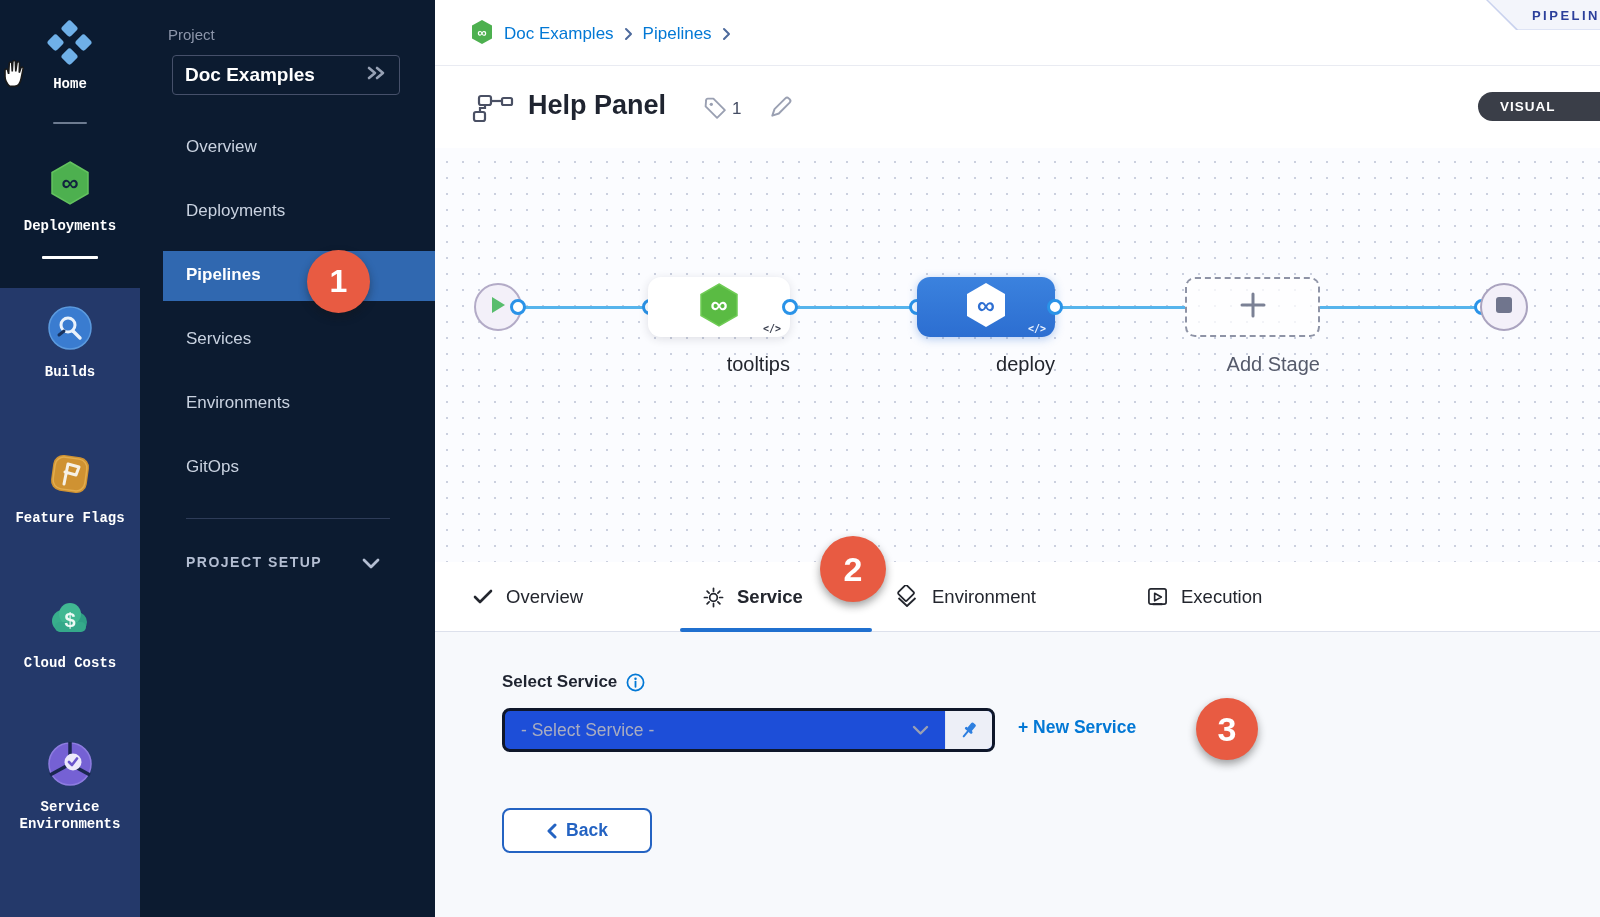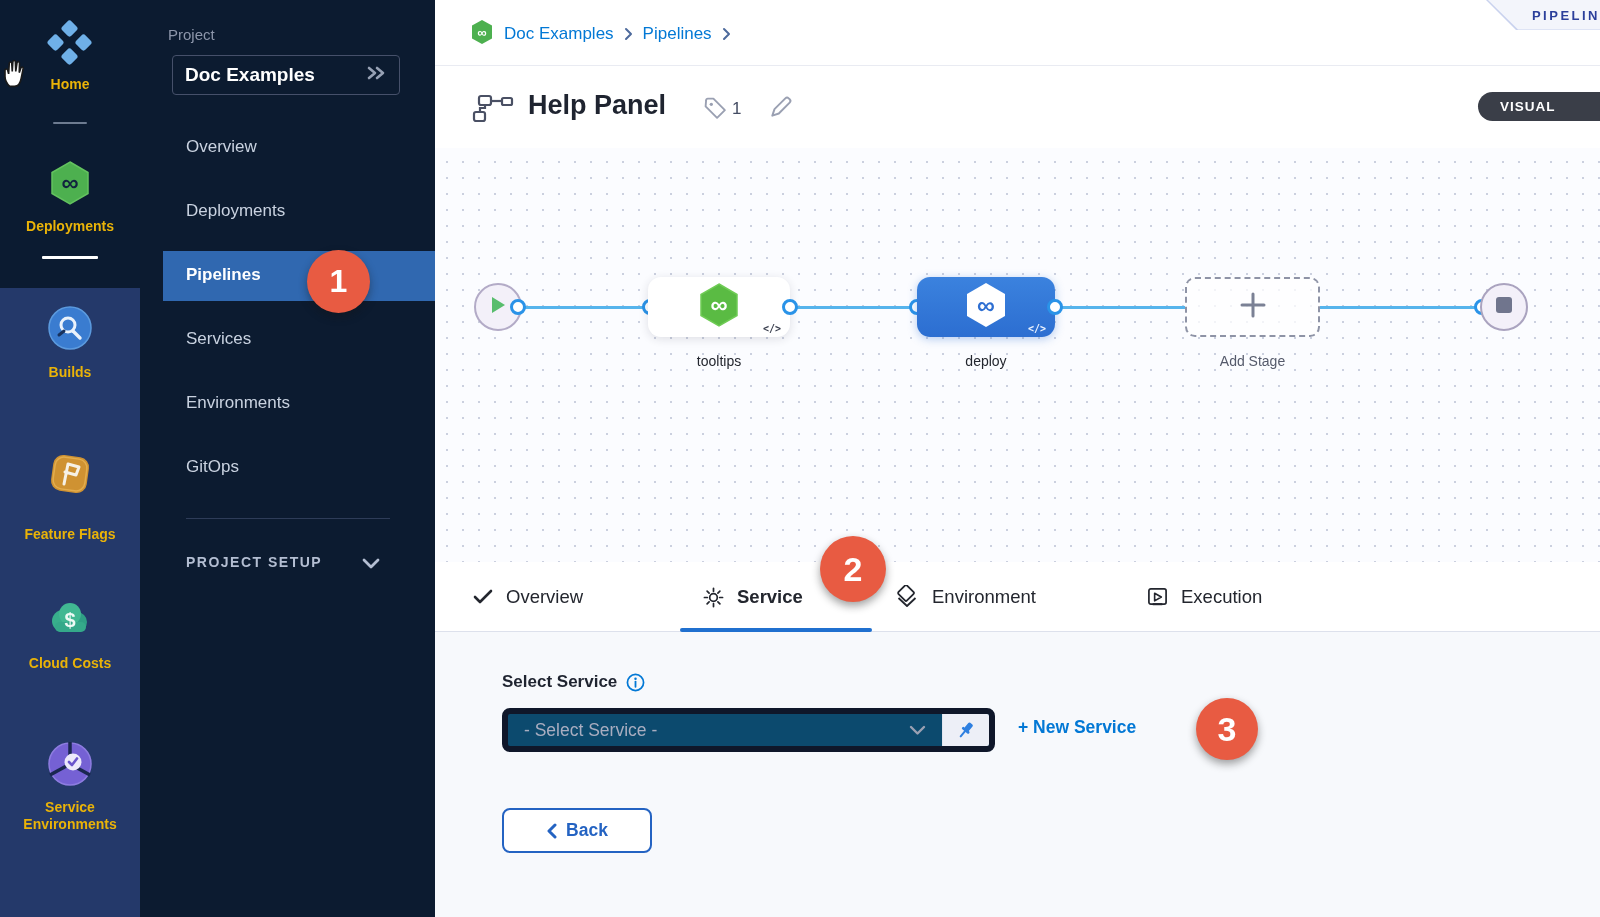--- a/index.html
+++ b/index.html
@@ -5,21 +5,21 @@
   * { box-sizing: border-box; margin: 0; padding: 0; }
   html,body { width:1600px; height:917px; }
   body { font-family: "Liberation Sans", "DejaVu Sans", sans-serif; background:#fff; overflow:hidden; }
   .app { position:relative; width:1600px; height:917px; overflow:hidden; background:#fff; }
   .abs { position:absolute; }
 
   
   .module-strip { position:absolute; left:0; top:0; width:140px; height:917px; background:#24396a; }
   .strip-top { position:absolute; left:0; top:0; width:140px; height:288px; background:#0b1b31; }
   .mod-item { position:absolute; left:0; width:140px; text-align:center; }
-  .mod-label { font-size:14px; font-weight:600; color:#eab308; line-height:17px; }
+  .mod-label { font-size:14px; font-weight:600; color:#ffffff; line-height:17px;font-family:Liberation Mono, monospace; }
   .mod-underline { position:absolute; left:50%; transform:translateX(-50%); height:2px; border-radius:1px; }
 
   
   .proj-sidebar { position:absolute; left:140px; top:0; width:295px; height:917px; background:#0c1b30; }
   .proj-label { position:absolute; left:28px; top:26px; font-size:15px; color:#8d96aa; }
   .proj-box { position:absolute; left:32px; top:55px; width:228px; height:40px; border:1px solid #46506a; border-radius:4px; display:flex; align-items:center; padding:0 12px; }
   .proj-name { color:#fff; font-size:19px; font-weight:600; flex:1; }
   .nav-item { position:absolute; left:46px; font-size:17px; color:#c9d2e0; }
   .nav-selected-row { position:absolute; left:23px; right:0; top:251px; height:50px; background:#3068b0; }
   .nav-selected-row .nav-sel-label { position:absolute; left:23px; top:14px; font-size:17px; font-weight:600; color:#fff; }
@@ -41,32 +41,32 @@
   .visual-pill { position:absolute; right:0; top:26px; height:29px; width:122px; background:#3a3e48; border-radius:15px 0 0 15px; color:#fff; font-size:13.5px; font-weight:700; letter-spacing:1px; line-height:29px; padding-left:22px; }
 
   .canvas { position:absolute; left:0; top:148px; width:1165px; height:414px; background:#fbfcff; background-image:radial-gradient(circle, #cbd0df 1.2px, transparent 1.4px); background-size:16px 16px; background-position:4px 6px; }
   .flow-line { position:absolute; height:3px; background:#56b4ec; top:158px; }
   .port { position:absolute; width:16px; height:16px; border-radius:50%; background:#fff; border:3px solid #2a93e8; top:151px; }
   .node-circle { position:absolute; width:48px; height:48px; border-radius:50%; background:#f3f0f9; border:2px solid #b3abc7; top:135px; display:flex; align-items:center; justify-content:center; }
   .stage-card { position:absolute; top:129px; height:60px; border-radius:13px; display:flex; align-items:center; justify-content:center; }
   .card-white { background:#fff; box-shadow:0 2px 10px rgba(40,41,61,0.14); }
   .card-blue { background:linear-gradient(180deg,#3b82de,#2c6ed1); box-shadow:0 2px 10px rgba(44,110,209,0.35); }
   .code-glyph { position:absolute; right:9px; bottom:3px; font-family:"DejaVu Sans Mono", monospace; font-size:10px; font-weight:700; }
-  .stage-label { position:absolute; top:205px; font-size:14px; color:#23262e; text-align:center; }
+  .stage-label { position:absolute; top:205px; font-size:20px; color:#23262e; text-align:right; }
   .add-stage-box { position:absolute; left:750px; top:129px; width:135px; height:60px; border:2px dashed #8e93a6; border-radius:10px; background:rgba(255,255,255,0.75); display:flex; align-items:center; justify-content:center; }
 
   .tabbar { position:absolute; left:0; top:562px; width:1165px; height:70px; background:#fff; border-bottom:1px solid #dde1ec; }
   .tab { position:absolute; top:0; height:70px; display:flex; align-items:center; gap:13px; }
   .tab-label { font-size:18.5px; color:#23262e; }
   .tab-label.sel { font-weight:700; }
   .tab-underline { position:absolute; left:245px; bottom:-1px; width:192px; height:4px; background:#2070cf; border-radius:2px; }
 
   .panel { position:absolute; left:0; top:632px; width:1165px; height:285px; background:#f7f9fc; }
   .sel-svc-label { position:absolute; left:67px; top:40px; display:flex; align-items:center; gap:9px; font-size:17px; font-weight:600; color:#1f2430; }
-  .dropdown { position:absolute; left:67px; top:76px; width:493px; height:44px; border:6px solid #0f172a; border-radius:8px; background:#0c4a6e; display:flex; overflow:hidden; }
+  .dropdown { position:absolute; left:67px; top:76px; width:493px; height:44px; border:3px solid #0f172a; border-radius:8px; background:#1d4ed8; display:flex; overflow:hidden; }
   .dd-field { flex:1; display:flex; align-items:center; padding:0 16px; }
   .dd-placeholder { flex:1; font-size:17.5px; color:#a9adc0; }
   .dd-pin { width:47px; background:#edeff7; border-left:1px solid #e2e5ef; display:flex; align-items:center; justify-content:center; }
   .new-svc { position:absolute; left:583px; top:85px; font-size:17.5px; font-weight:700; color:#0278d5; }
   .btn { position:absolute; top:176px; height:45px; border-radius:8px; display:flex; align-items:center; justify-content:center; gap:9px; font-size:17.5px; font-weight:700; }
   .btn-back { left:67px; width:150px; background:#fff; border:2px solid #2463c2; color:#2463c2; }
   .btn-continue { left:220px; width:178px; background:#2f6fc9; color:#fff; }
 
   .badge { position:absolute; border-radius:50%; background:#e85b42; color:#fff; font-weight:700; display:flex; align-items:center; justify-content:center; box-shadow:0 4px 9px rgba(20,20,20,0.4); }
 </style>
@@ -119,21 +119,21 @@
     </div>
 
     <div class="mod-item" style="top:450px;">
       <span>
         <svg width="48" height="48" viewBox="0 0 48 48" style="display:block;margin:0 auto;">
           <rect x="6" y="6" width="36" height="36" rx="10" transform="rotate(8 24 24)" fill="#cf9232"></rect>
           <rect x="8" y="8" width="32" height="32" rx="9" transform="rotate(8 24 24)" fill="none" stroke="#e3ad4d" stroke-width="1.5"></rect>
           <path d="M18 34 L22 14 L33 17 L30 25 L19 22" fill="none" stroke="#f6f1e6" stroke-width="3" stroke-linejoin="round" stroke-linecap="round"></path>
         </svg>
       </span>
-      <div class="mod-label" style="margin-top:28px;">Feature Flags</div>
+      <div class="mod-label" style="margin-top:12px;">Feature Flags</div>
     </div>
 
     <div class="mod-item" style="top:597px;">
       <span>
         <svg width="48" height="46" viewBox="0 0 48 46" style="display:block;margin:0 auto;">
           <circle cx="17" cy="24" r="11" fill="#38ae8c"></circle>
           <circle cx="31" cy="25" r="10" fill="#2f9f85"></circle>
           <circle cx="24" cy="17" r="11" fill="#41b892"></circle>
           <rect x="9" y="25" width="31" height="10" rx="5" fill="#35a98a"></rect>
           <text x="24" y="30" text-anchor="middle" font-size="20" font-weight="bold" fill="#eefaf5">$</text>

